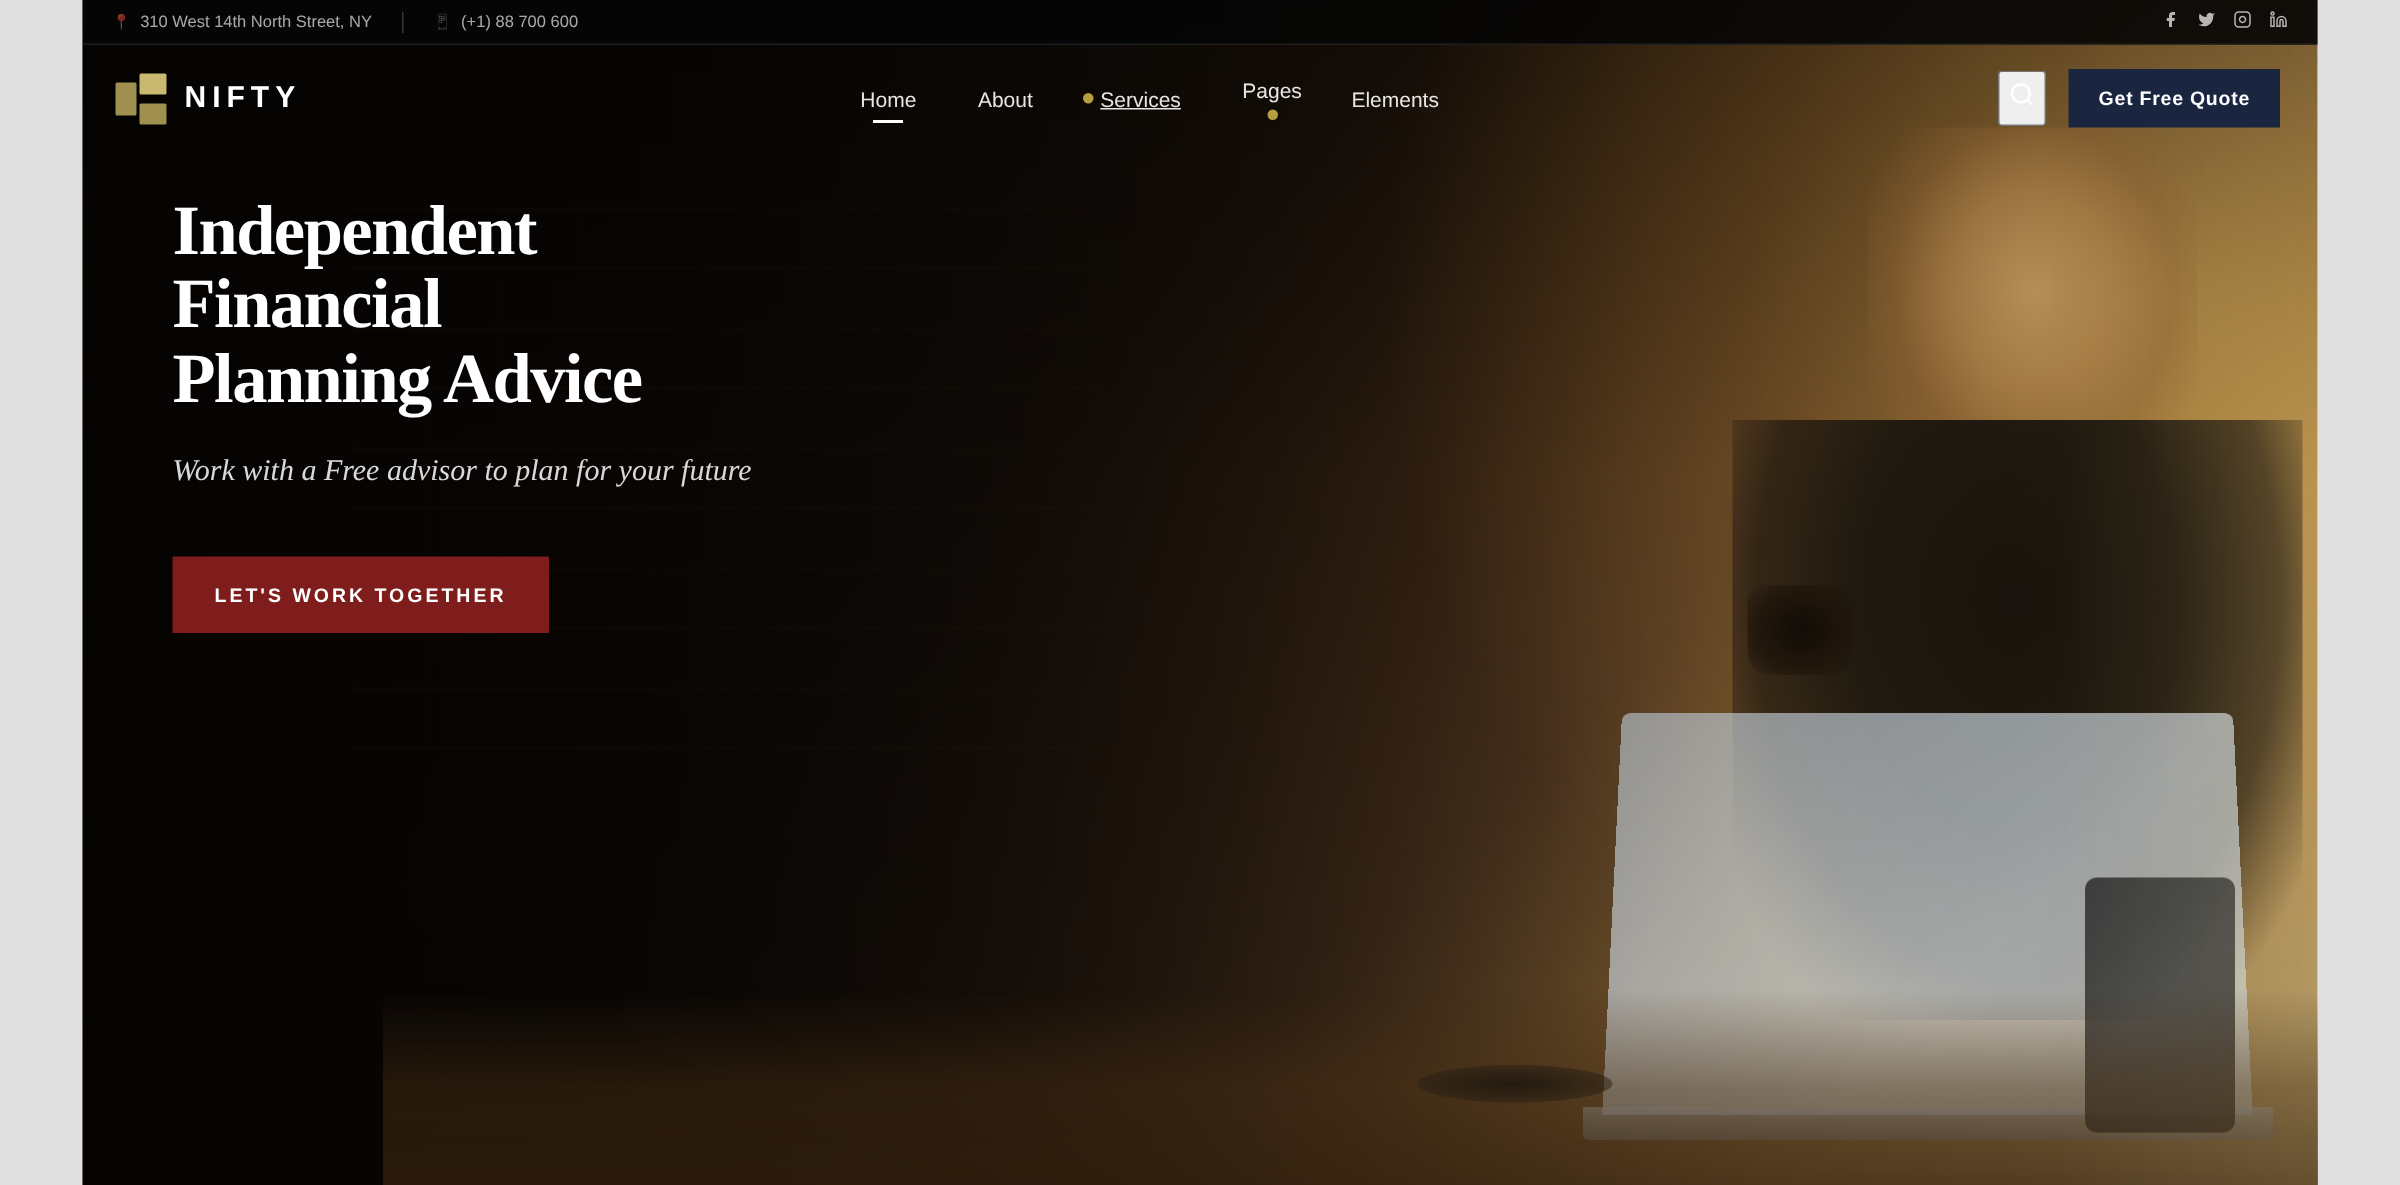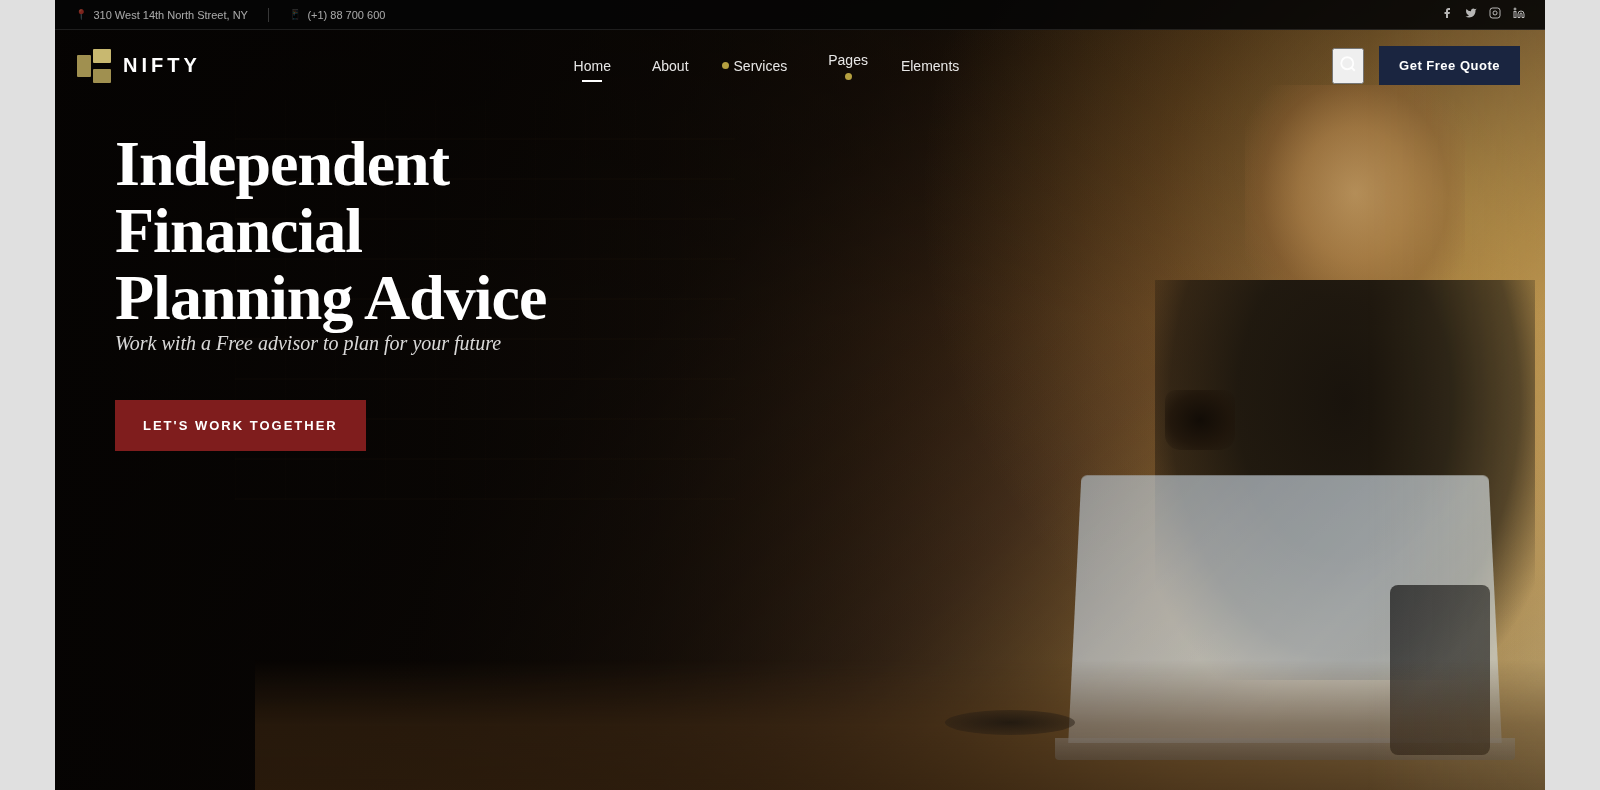--- a/index.html
+++ b/index.html
@@ -209,24 +209,25 @@
     .hero-content {
       position: absolute;
       top: 130px;
       left: 60px;
       z-index: 5;
       max-width: 700px;
     }
 
     .hero-title {
       font-family: 'Georgia', serif;
-      font-size: 64px;
+      font-size: 47px;
       font-weight: 700;
       color: #ffffff;
       line-height: 1.05;
+      margin-bottom: 25px;
       letter-spacing: -1px;
     }
 
     .hero-subtitle {
       font-family: 'Georgia', serif;
       font-style: italic;
       font-size: 20px;
       color: rgba(255,255,255,0.85);
       margin-bottom: 45px;
       font-weight: 400;
@@ -369,21 +370,21 @@
             <rect x="18" y="2" width="18" height="14" fill="#c8b870" rx="1"></rect>
             <rect x="18" y="22" width="18" height="14" fill="#a09050" rx="1"></rect>
           </svg>
         </div>
         <span class="logo-text">NIFTY</span>
       </div>
 
       <div class="nav-links">
         <a class="nav-item active">Home</a>
         <a class="nav-item">About</a>
-        <a class="nav-item" style="padding-left:10px;">
+        <a class="nav-item" style="padding-left:10px;text-decoration:underline;">
           <span class="dot-indicator"></span>
           <span>Services</span>
         </a>
         <a class="nav-item" style="padding-right:10px;flex-direction:column;">
           <span>Pages</span>
           <span class="dot-indicator"></span>
         </a>
         <a class="nav-item">Elements</a>
       </div>
 

